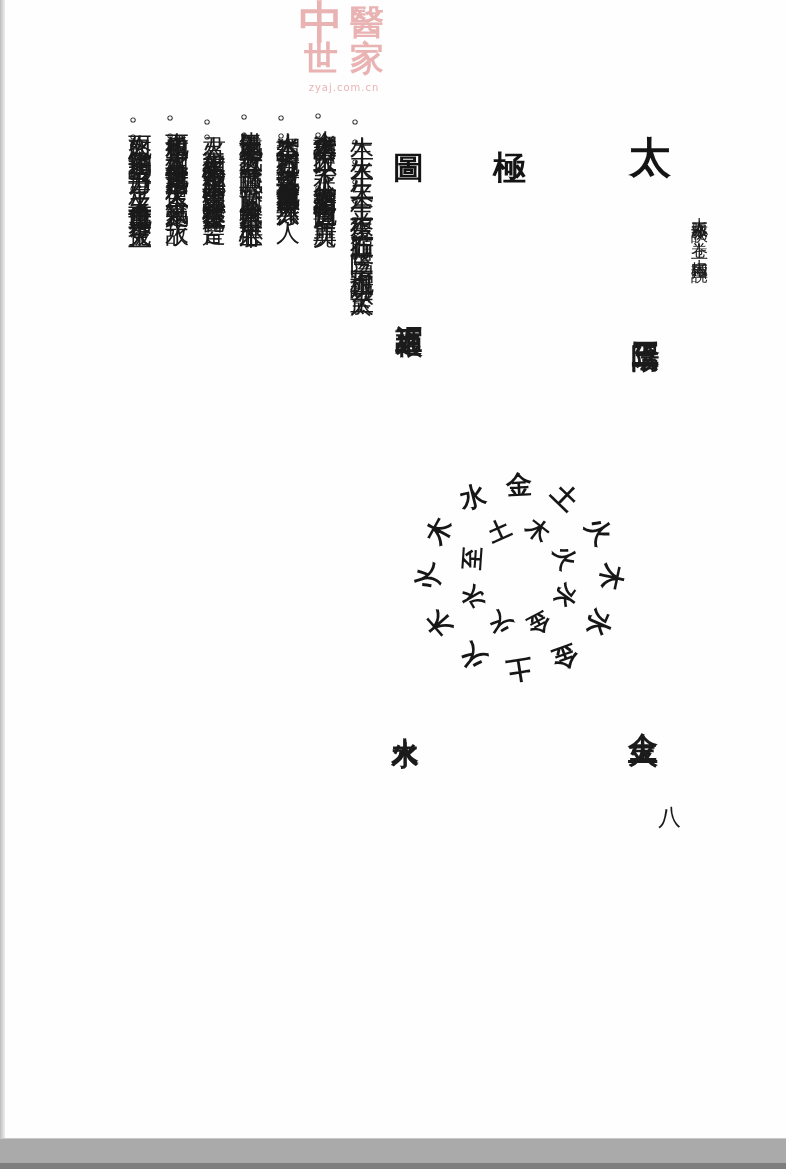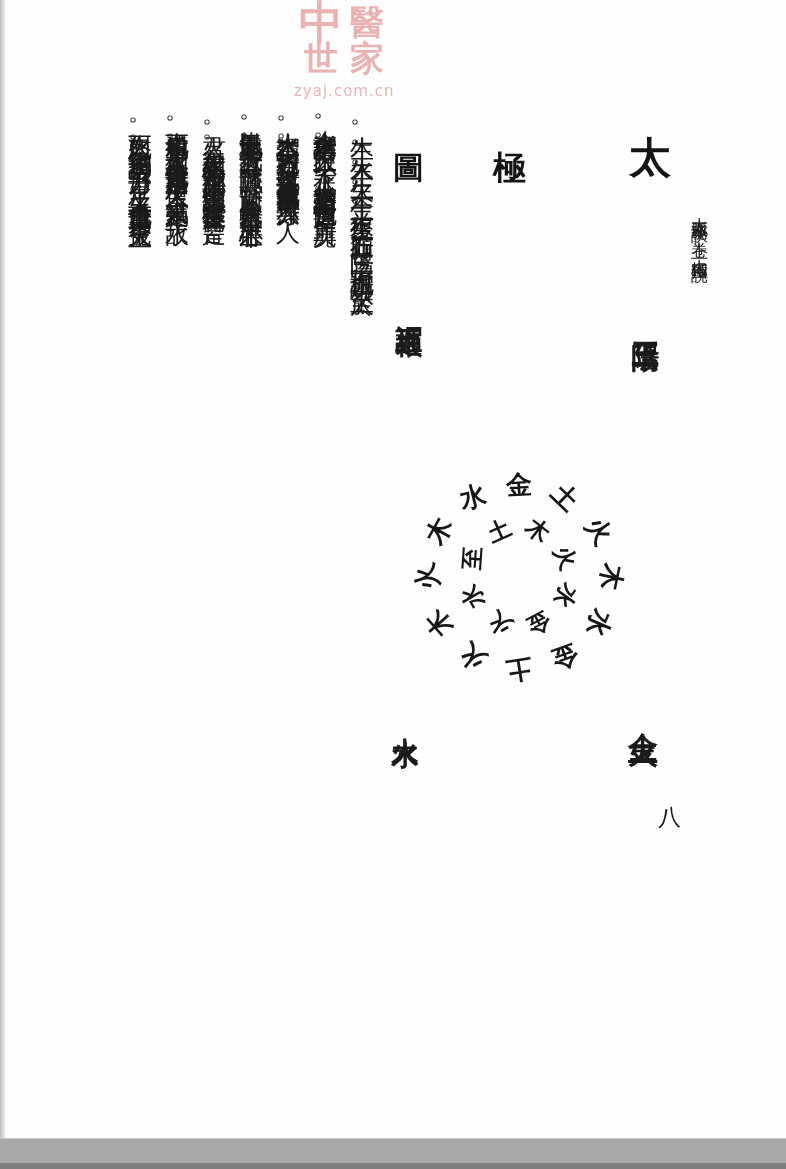--- a/index.html
+++ b/index.html
@@ -11,21 +11,21 @@
   .page{position:absolute;inset:0;background:#fefefe;}
   
   .edge-left{position:absolute;left:0;top:0;width:5px;height:1169px;background:linear-gradient(90deg,#bdbdbd,#eeeeee);}
   .edge-bottom{position:absolute;left:0;top:1138px;width:786px;height:31px;background:#aaaaaa;border-top:1px solid #c9c9c9;}
   .edge-bottom-dark{position:absolute;left:0;top:1163px;width:786px;height:6px;background:#7e7e7e;}
   
   .watermark{position:absolute;left:294px;top:4px;width:100px;height:104px;color:#e39a9a;opacity:.75;text-align:center;}
   .wm-grid{display:grid;grid-template-columns:1fr 1fr;width:92px;margin:0 auto;line-height:36px;}
   .wm-grid span{font-size:34px;font-weight:bold;font-family:"DejaVu Sans",sans-serif;}
   .wm-grid span:first-child{font-size:44px;}
-  .wm-url{font-size:15px;letter-spacing:1px;margin-top:6px;font-family:"DejaVu Sans",sans-serif;}
+  .wm-url{font-size:10px;letter-spacing:1px;margin-top:6px;font-family:"DejaVu Sans",sans-serif;}
   
   .vtext{writing-mode:vertical-rl;text-orientation:upright;color:#1b1b1b;}
   
   .running-title{position:absolute;left:688px;top:204px;height:330px;font-size:17px;letter-spacing:2px;}
   .running-title .gap{display:inline-block;height:14px;}
   
   .page-number{position:absolute;left:658px;top:802px;font-size:23px;color:#1b1b1b;}
   
   .title-char{position:absolute;color:#141414;font-weight:bold;}
   .t-tai{left:629px;top:130px;font-size:42px;}

